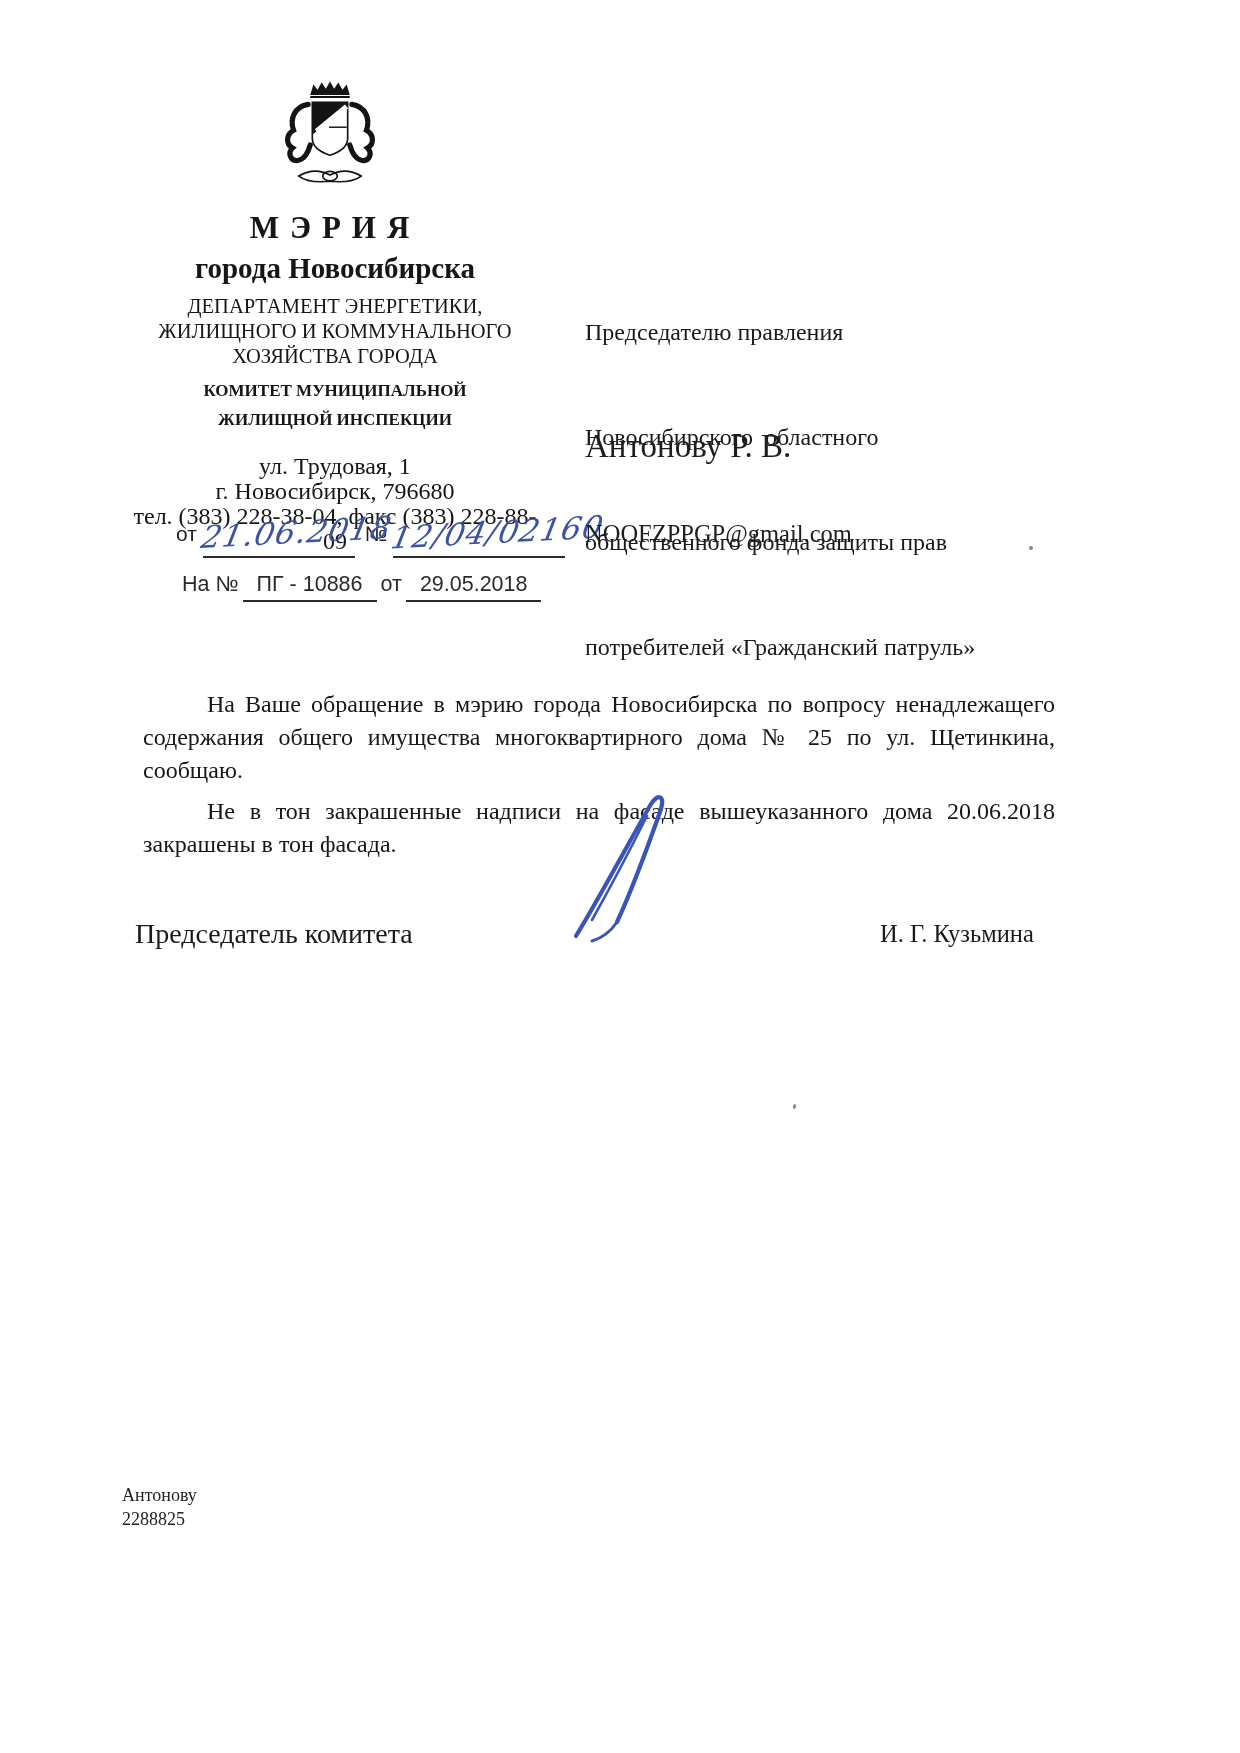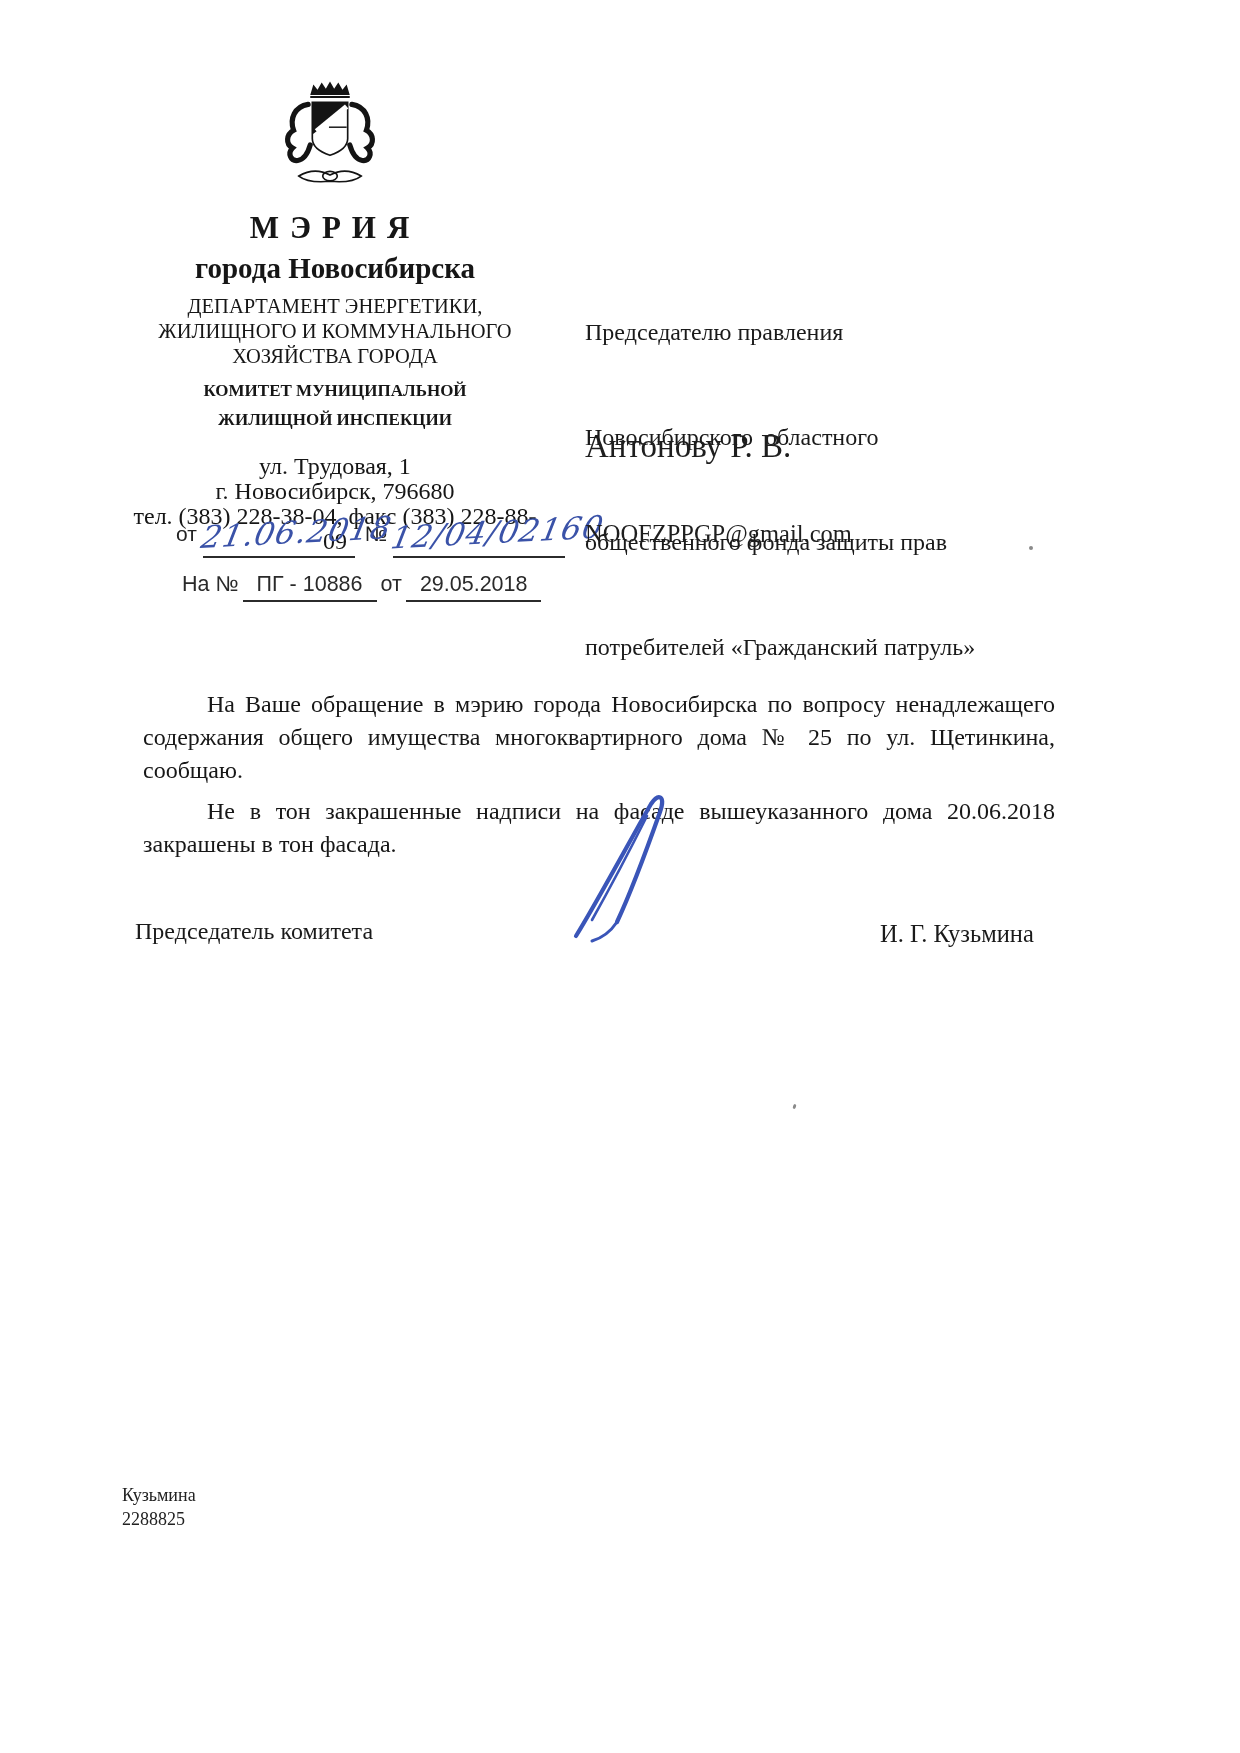--- a/index.html
+++ b/index.html
@@ -61,21 +61,21 @@
   }
   .recipient-name { position: absolute; left: 585px; top: 428px; font-size: 33px; }
   .recipient-email { position: absolute; left: 585px; top: 520px; font-size: 24.5px; }
   
   .body-text {
     position: absolute; left: 135px; top: 680px; width: 928px;
     font-size: 24px; line-height: 33px; text-align: justify; color: #171717;
   }
   .body-text p { margin: 8px; text-indent: 64px; }
   
-  .sig-title { position: absolute; left: 135px; top: 918px; font-size: 24px; color: #1a1a1a; }
+  .sig-title { position: absolute; left: 135px; top: 918px; font-size: 28px; color: #1a1a1a; }
   .sig-svg { position: absolute; left: 548px; top: 788px; }
   .sig-name { position: absolute; left: 880px; top: 920px; font-size: 24.5px; color: #1a1a1a; }
   
   .footer {
     position: absolute; left: 122px; top: 1483px;
     font-size: 18px; line-height: 24px; color: #222;
   }
   
   .speck { position: absolute; border-radius: 50%; background: #8a8a8a; }
   .speck1 { left: 1029px; top: 546px; width: 4px; height: 4px; }
@@ -152,20 +152,20 @@
 
   <div class="sig-title">Председатель комитета</div>
   <svg class="sig-svg" width="150" height="155" viewBox="0 0 150 155" aria-hidden="true">
     <path d="M28,148 C48,116 90,38 103,16 C110,5 118,7 112,24 C100,58 84,102 69,134" fill="none" stroke="#3a55b8" stroke-width="4.2" stroke-linecap="round"></path>
     <path d="M44,132 C62,100 90,46 99,28" fill="none" stroke="#3a55b8" stroke-width="2.6" stroke-linecap="round"></path>
     <path d="M69,134 C63,143 54,150 44,153" fill="none" stroke="#3a55b8" stroke-width="3" stroke-linecap="round"></path>
   </svg>
   <div class="sig-name">И. Г. Кузьмина</div>
 
   <div class="footer">
-    <div>Кузьмина</div>
+    <div>Антонову</div>
     <div>2288825</div>
   </div>
 
   <div class="speck speck1"></div>
   <div class="speck speck2"></div>
 
 </div>
 
 </body></html>

